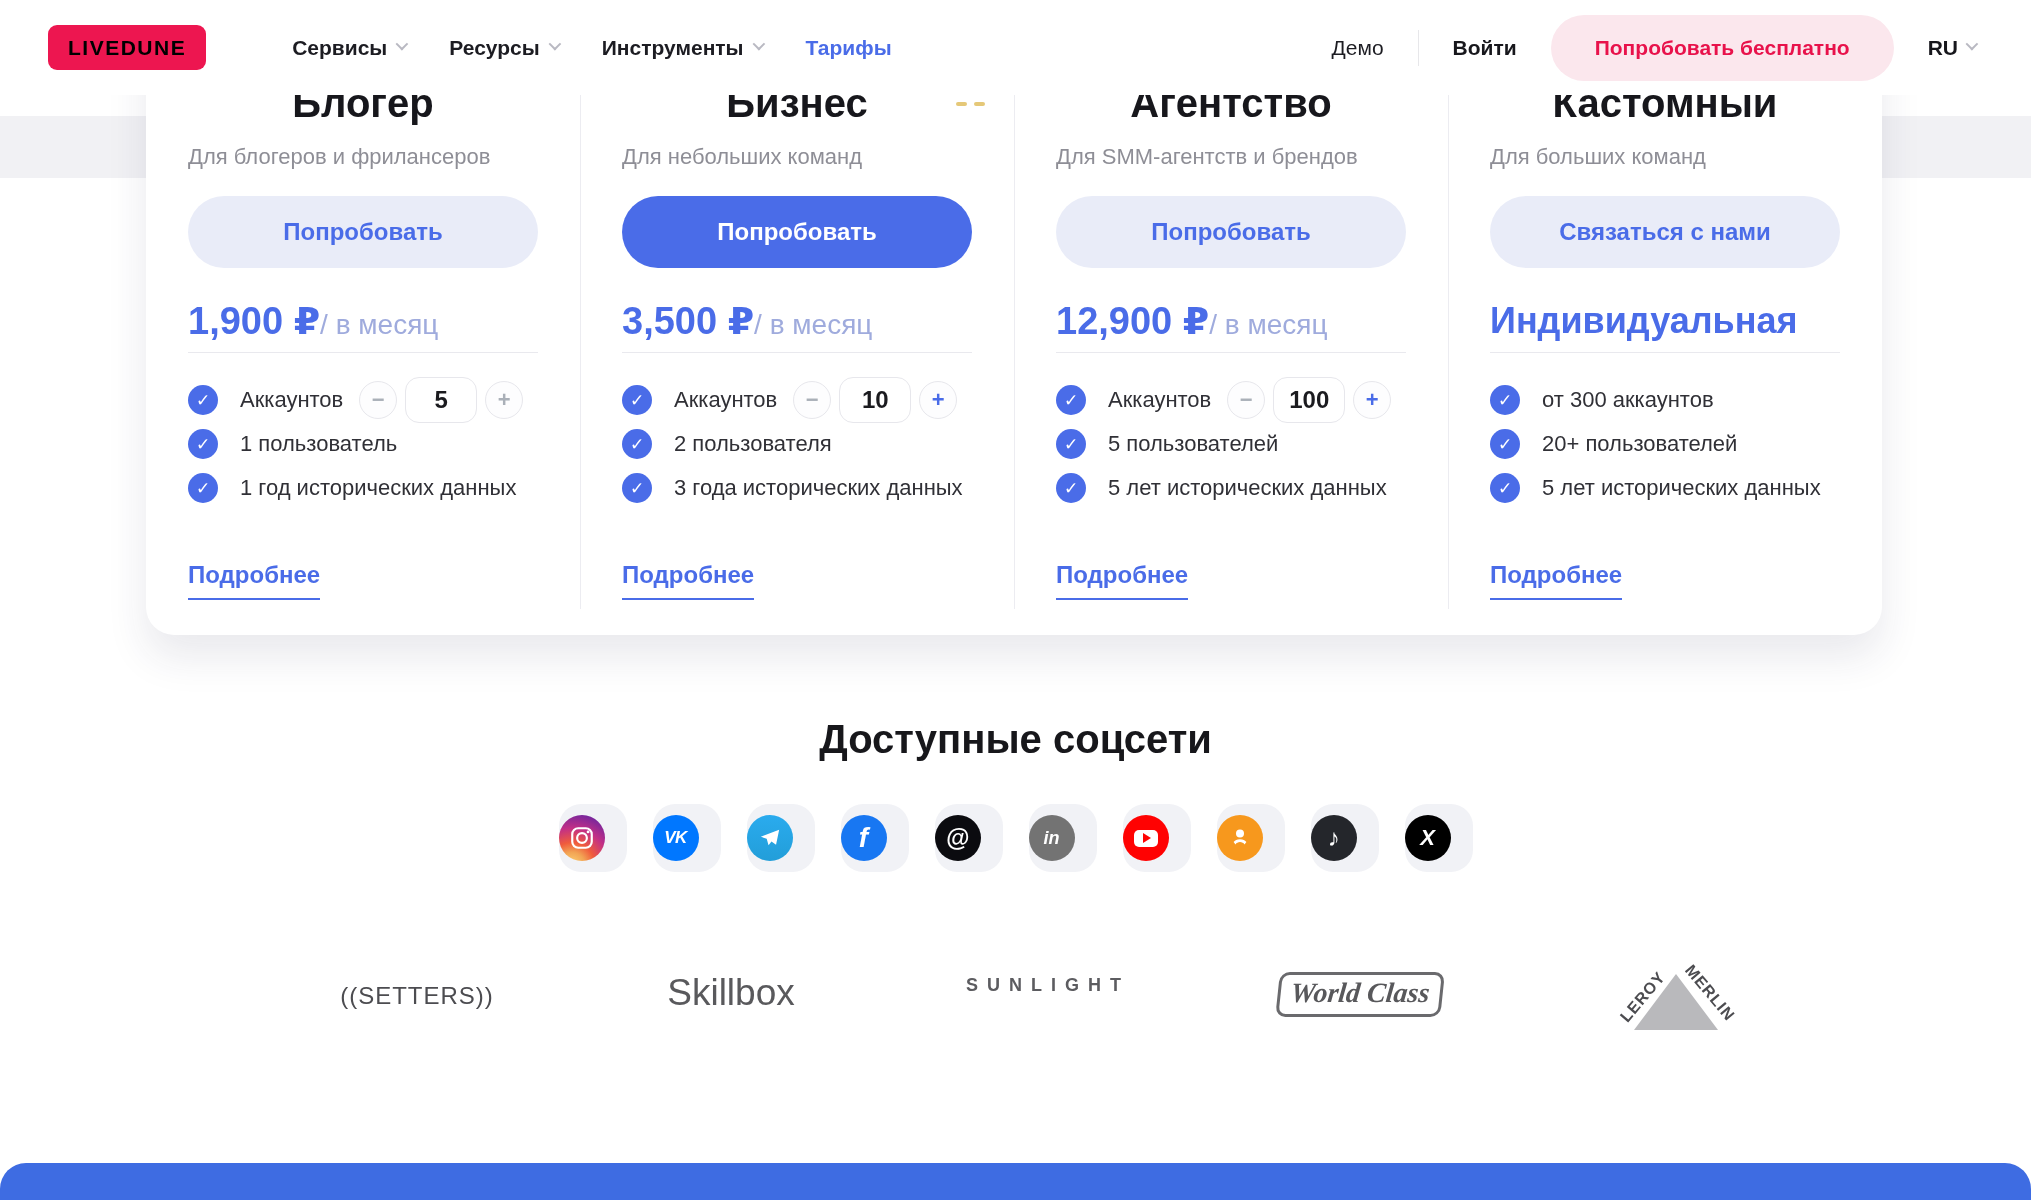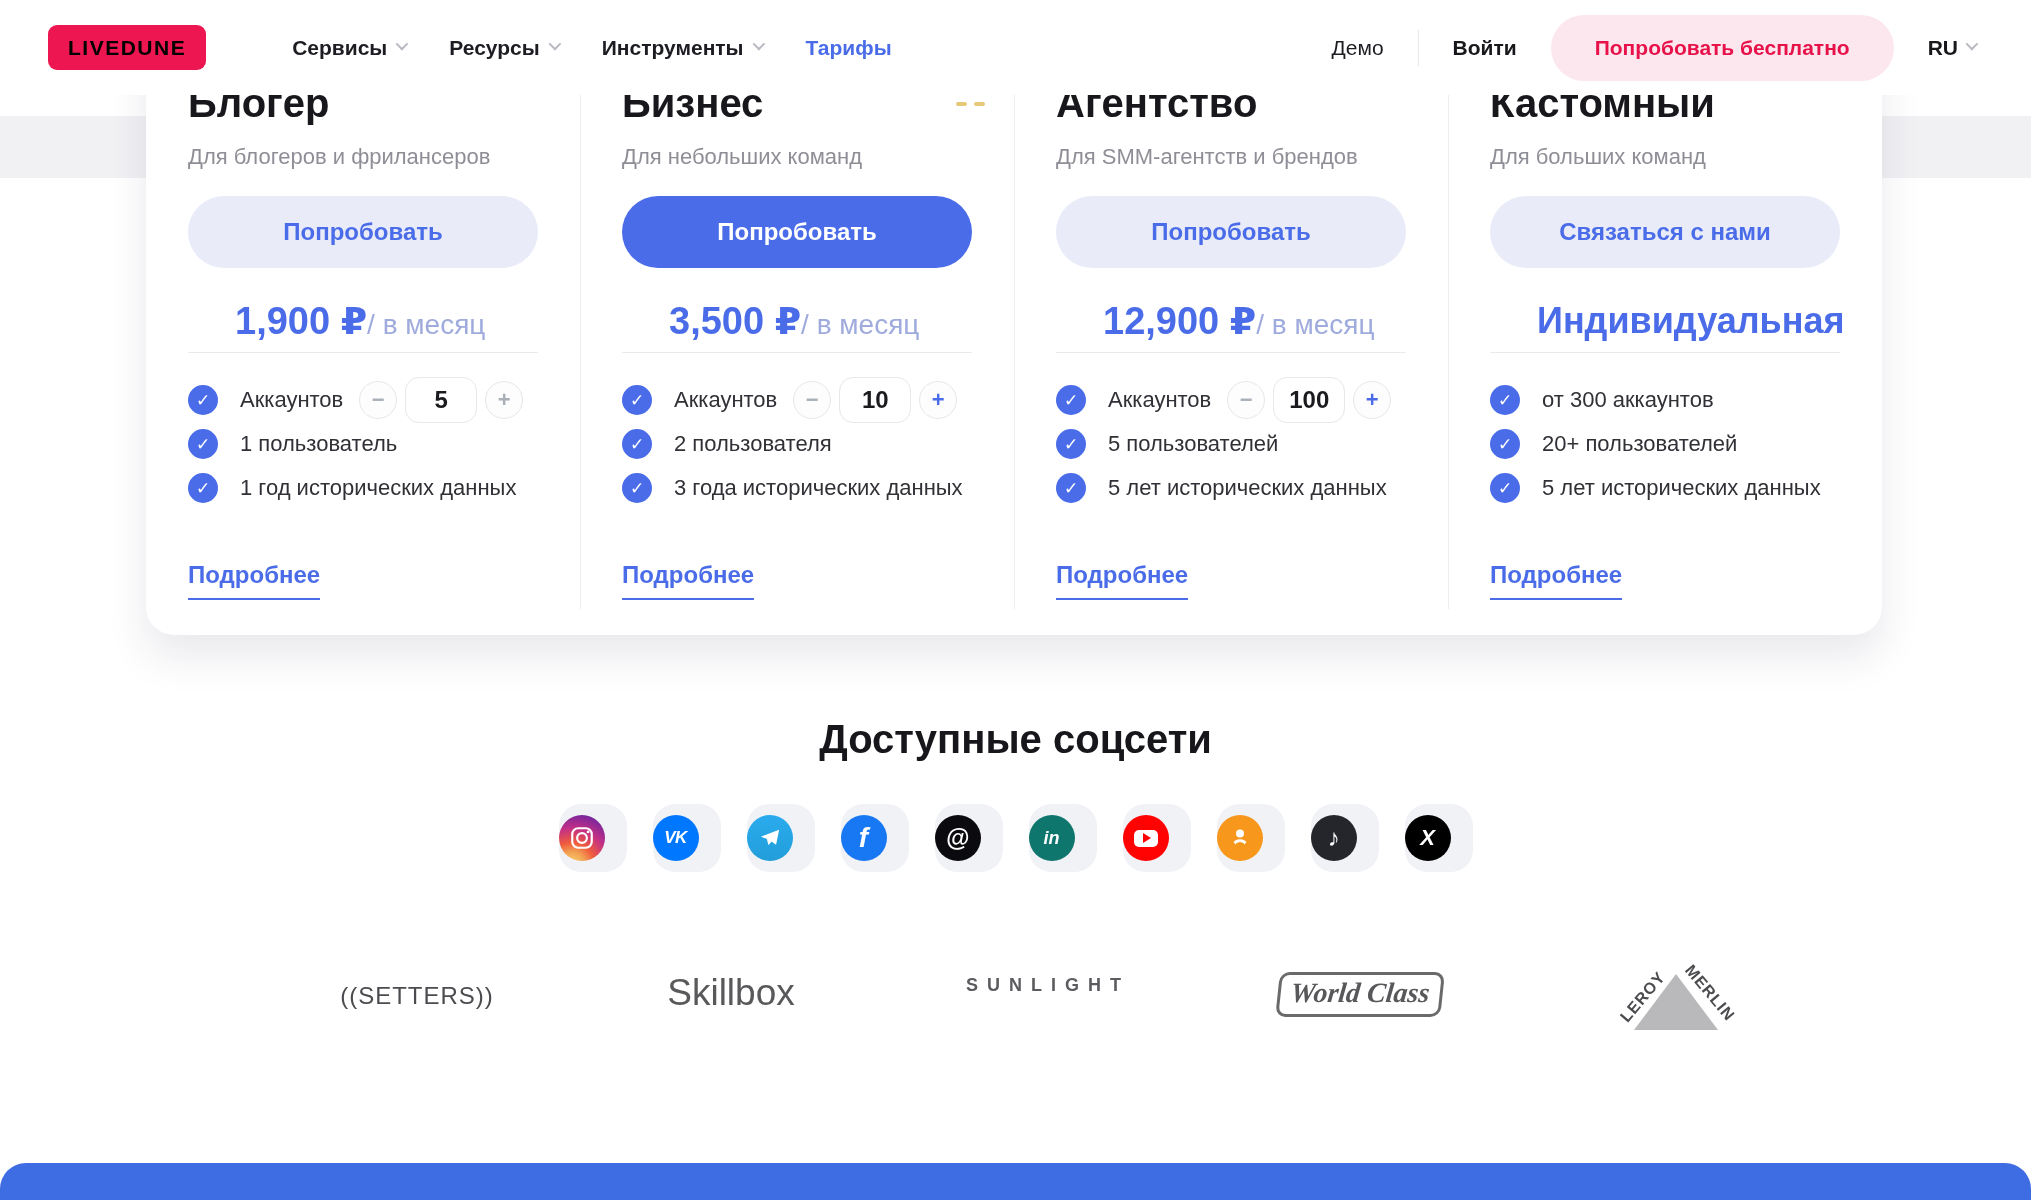--- a/index.html
+++ b/index.html
@@ -26,27 +26,27 @@
   .nav-lang { display:flex; align-items:center; gap:8px; font-size:21px; font-weight:700; color:#17171c; cursor:pointer; }
 
   
   .gray-band { position:absolute; top:116px; left:0; width:100%; height:62px; background:#f1f1f4; z-index:1; }
 
   
   .panel { position:absolute; left:146px; top:-40px; width:1736px; height:675px; background:#fff;
            border-radius:28px; box-shadow:0 22px 40px rgba(40,40,80,.10); z-index:5; display:flex; padding-top:118px; }
   .plan { width:434px; padding:0 42px; position:relative; }
   .plan + .plan::before { content:""; position:absolute; left:0; top:0; bottom:26px; width:1px; background:#ececf1; }
-  .plan-title { font-size:40px; font-weight:700; color:#17171c; height:50px; line-height:50px; }
+  .plan-title { font-size:40px; font-weight:700; color:#17171c; height:50px; line-height:50px;text-align:center; }
   .plan-sub { margin-top:16px; font-size:22px; color:#8e8e96; height:28px; }
   .plan-btn { margin-top:24px; width:100%; height:72px; border:none; border-radius:36px;
               font-family:inherit; font-size:24px; font-weight:700; cursor:pointer; }
   .plan-btn.light { background:#E9ECF8; color:#4A6CE8; }
   .plan-btn.primary { background:#4A6CE8; color:#fff; }
-  .plan-price { margin-top:30px; height:46px; line-height:46px; font-size:38px; font-weight:700; color:#4A6CE8; white-space:nowrap;margin-left:47px; }
+  .plan-price { margin-top:30px; height:46px; line-height:46px; font-size:38px; font-weight:700; color:#4A6CE8; white-space:nowrap; }
   .plan-price .period { font-size:28px; font-weight:400; color:#9FABDD; }
   .plan-price.custom { font-size:36px; }
   .plan-hr { margin-top:8px; border:none; border-top:1px solid #e9e9ee; }
   .features { margin-top:32px; display:flex; flex-direction:column; gap:14px; }
   .feat { display:flex; align-items:center; height:30px; }
   .check { flex:0 0 30px; width:30px; height:30px; border-radius:50%; background:#4A6CE8; color:#fff;
            font-size:17px; font-weight:700; display:flex; align-items:center; justify-content:center; }
   .feat-label { margin-left:22px; font-size:22px; color:#303036; }
   .stepper { display:flex; align-items:center; margin-left:16px; gap:8px; }
   .step-btn { width:38px; height:38px; border-radius:50%; border:1.5px solid #e7e7ec; background:#fdfdfe;
@@ -64,21 +64,21 @@
   .social-title { font-size:40px; font-weight:700; color:#17171b; }
   .social-row { margin-top:42px; display:flex; justify-content:center; gap:26px; }
   .sq { width:68px; height:68px; border-radius:22px; background:#f1f2f6; display:flex; align-items:center; justify-content:flex-start;font-style:italic; }
   .disc { width:46px; height:46px; border-radius:50%; display:flex; align-items:center; justify-content:center;
           color:#fff; font-weight:700; }
   .disc.instagram { background:radial-gradient(circle at 28% 110%, #ffd676 0%, #f2a454 22%, #f05c3c 38%, #c22f86 62%, #6624a1 92%); }
   .disc.vk { background:#0077FF; font-size:17px; letter-spacing:-0.5px; }
   .disc.telegram { background:linear-gradient(180deg,#2aabee,#229ed9); }
   .disc.facebook { background:#1877F2; font-size:28px; }
   .disc.threads { background:#0b0b0f; font-size:24px; }
-  .disc.linkedin { background:#0f766e; font-size:18px; }
+  .disc.linkedin { background:#737373; font-size:18px; }
   .disc.youtube { background:#FF0202; }
   .disc.ok { background:#F7981D; }
   .disc.tiktok { background:#24262b; font-size:24px; }
   .disc.x { background:#000; font-size:22px; }
   .yt-rect { width:24px; height:17px; background:#fff; border-radius:5px; display:flex; align-items:center; justify-content:center; }
   .yt-tri { width:0; height:0; border-left:8px solid #FF0202; border-top:5px solid transparent; border-bottom:5px solid transparent; margin-left:2px; }
 
   
   .brands { position:absolute; top:940px; left:0; width:100%; height:110px; z-index:2; }
   .brand { position:absolute; transform:translateX(-50%); color:#5b5b5f; white-space:nowrap; }

